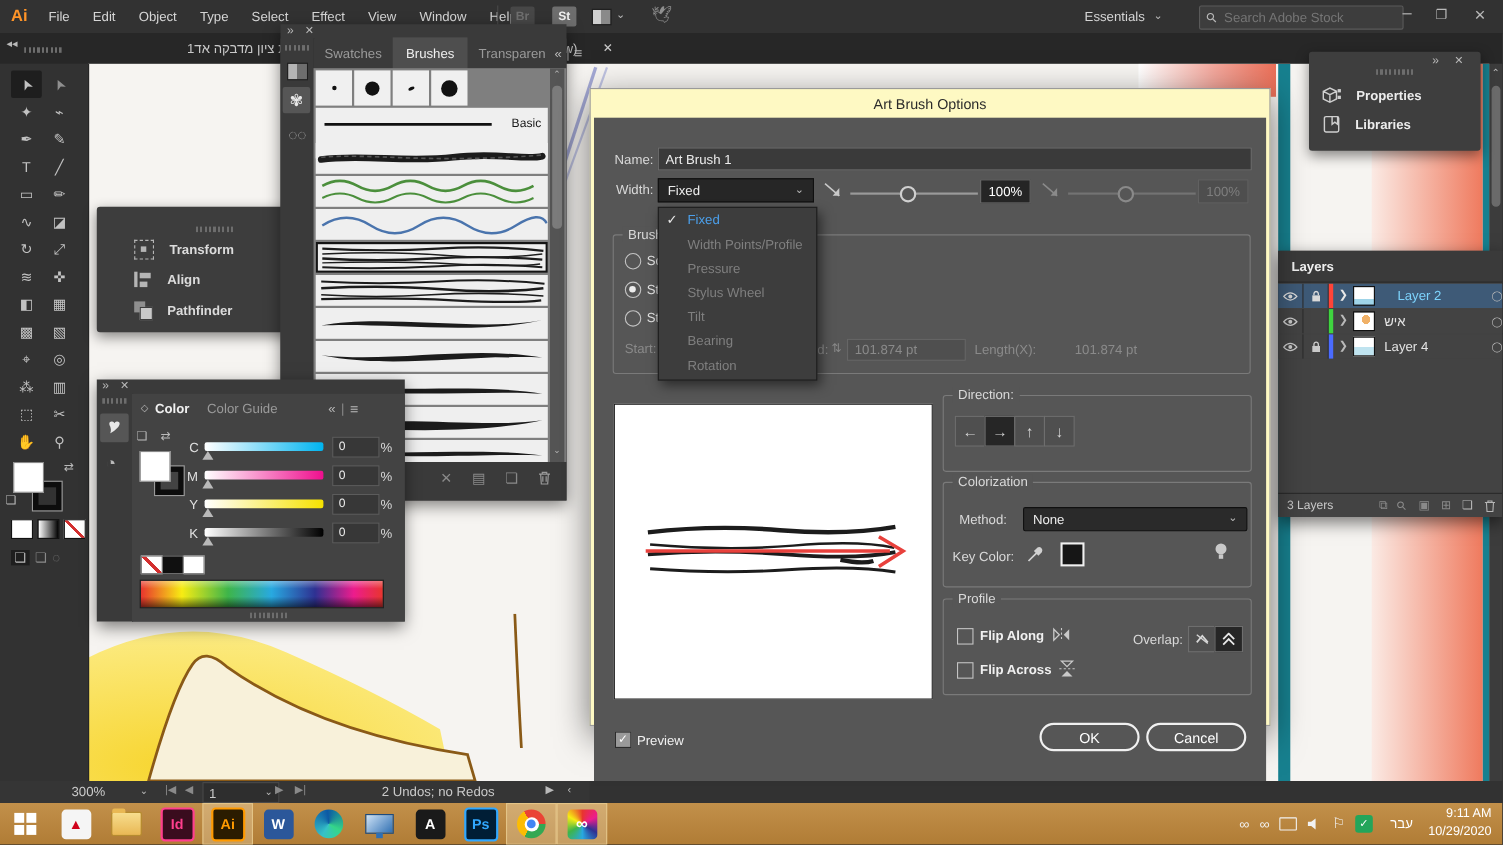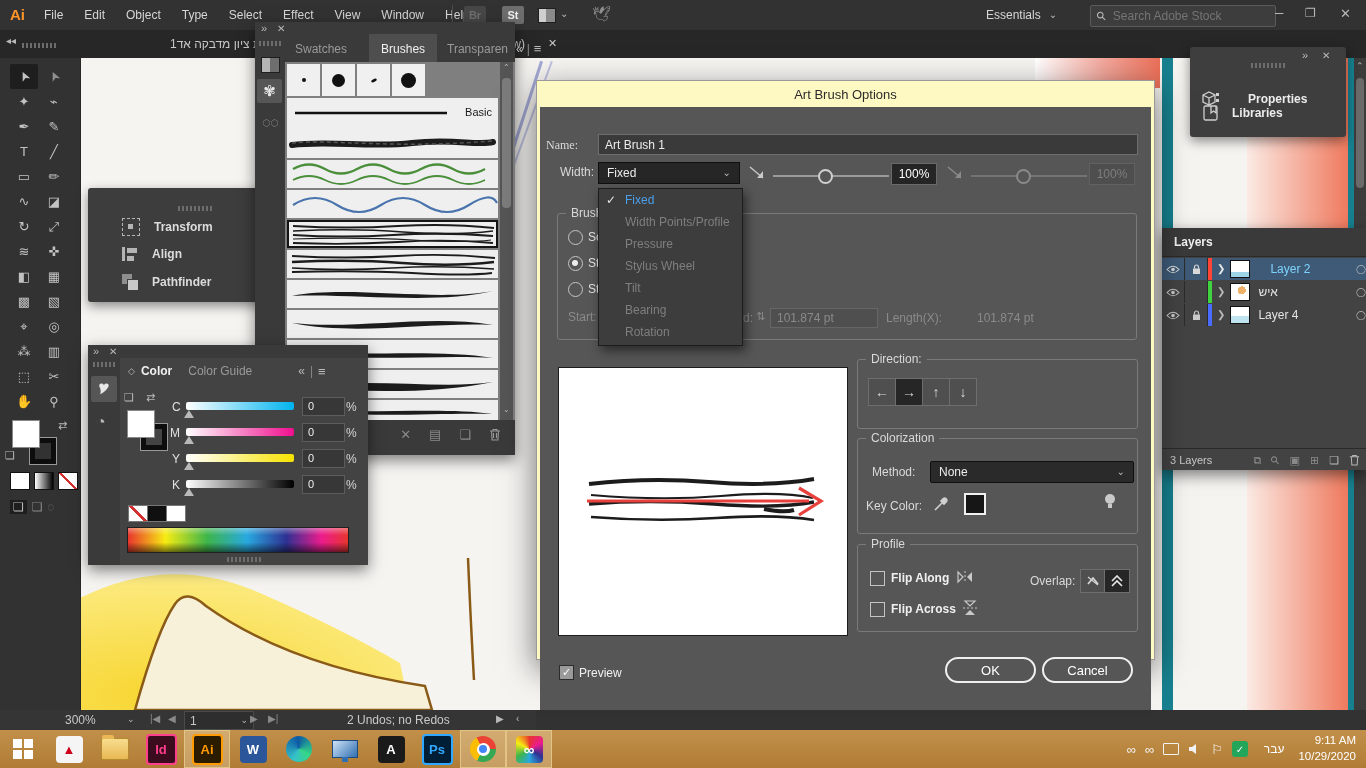--- a/index.html
+++ b/index.html
@@ -225,21 +225,21 @@
     <div class="abs" style="left:0;top:13px;width:30px;height:420px;background:#3a3a3a;border-right:1px solid #2c2c2c;">
       <div class="grip" style="margin:6px auto 0;width:22px;"></div>
       <div class="abs" style="left:6px;top:22px;width:17px;height:14px;background:linear-gradient(90deg,#b5b5b5 0 8px,#6e6e6e 8px),linear-gradient(#b5b5b5,#b5b5b5);border:1px solid #1f1f1f;"></div>
       <div class="abs f" style="left:2px;top:44px;width:25px;height:24px;background:#565656;border-radius:2px;justify-content:center;color:#e8e8e8;font-size:15px;">✾</div>
       <span class="abs ico" style="left:7px;top:80px;font-size:14px;">◌◌</span>
     </div>
 
     <div class="abs" style="left:30px;top:13px;width:230px;height:420px;background:#3a3a3a;">
       <div class="abs f" style="left:0;top:0;width:230px;height:27px;">
         <span class="btab" style="margin-left:10px;">Swatches</span>
-        <div class="f" style="background:#4e4e4e;height:27px;padding:1px 12px;margin-left:22px;">
+        <div class="f" style="background:#4e4e4e;height:27px;padding:1px 12px;margin-left:10px;">
             <span class="btab on">Brushes</span>
           </div>
         <span class="btab" style="margin-left:10px;">Transparen</span>
         <span class="ico" style="margin-left:8px;font-size:12px;">«</span>
         <span class="dim" style="margin:0 4px;">|</span>
         <span class="ico" style="font-size:13px;">≡</span>
       </div>
 
       <div class="abs" style="left:0;top:27px;width:230px;height:358px;background:#7f7f7f;overflow:hidden;">
 
@@ -402,21 +402,21 @@
 
       <div class="abs" style="left:7px;top:169px;width:220px;height:24px;border:1px solid #1f1f1f;background:linear-gradient(180deg,rgba(255,255,255,.35),rgba(255,255,255,0) 30%,rgba(0,0,0,0) 60%,rgba(0,0,0,.55)),linear-gradient(90deg,#e8352e,#f7ec13 17%,#3eb54a 36%,#28a9e0 54%,#2e3192 72%,#ec1c8d 88%,#e8352e);"></div>
       <div class="grip" style="margin:0 auto;position:absolute;left:107px;top:199px;"></div>
     </div>
   </div>
 
   <div class="abs panel" style="left:1190px;top:47px;width:156px;height:90px;border-radius:3px;background:#3e3e3e;">
     <span class="abs ico" style="left:112px;top:3px;font-size:11px;">»</span>
     <span class="abs ico" style="left:132px;top:4px;font-size:10px;">✕</span>
     <div class="abs grip" style="left:61px;top:16px;"></div>
-    <div class="abs f" style="left:10px;top:42px;gap:28px;">
+    <div class="abs f" style="left:10px;top:30px;gap:13px;">
       <svg width="20" height="20" viewBox="0 0 20 20">
           <path d="M3 6l6-3 6 3v7l-6 3-6-3z M3 6l6 3 6-3 M9 9v7" stroke="#cfcfcf" stroke-width="1.3" fill="none"></path>
           <rect x="16" y="4" width="3" height="3" fill="#cfcfcf"></rect>
           <rect x="16" y="10" width="3" height="3" fill="#cfcfcf"></rect>
         </svg>
       <span style="font-weight:bold;color:#ececec;">Properties</span>
     </div>
     <div class="abs f" style="left:10px;top:56px;gap:12px;">
       <svg width="20" height="20" viewBox="0 0 20 20">
           <rect x="4" y="3" width="13" height="14" rx="1.5" stroke="#cfcfcf" stroke-width="1.3" fill="none"></rect>
@@ -500,21 +500,21 @@
       </div>
     </div>
   </div>
 
   <div class="abs" style="left:536px;top:80px;width:619px;height:580px;background:#fef9c3;box-shadow:0 10px 30px rgba(0,0,0,.55);border:1px solid #9a9a9a;box-sizing:border-box;">
     <div class="abs f" style="left:0;top:0;width:617px;height:26px;justify-content:center;">
       <span style="color:#2b2b2b;font-size:13px;">Art Brush Options</span>
     </div>
     <div class="abs" style="left:3px;top:26px;width:611px;height:603px;background:#565656;">
 
-      <span class="abs" style="left:6px;top:31px;width:48px;color:#d9d9d9;font-family:Liberation Serif, serif;">Name:</span>
+      <span class="abs" style="left:6px;top:31px;width:48px;text-align:right;color:#d9d9d9;">Name:</span>
       <input class="abs dlg-input" style="left: 58px; top: 27px; width: 526px; height: 19px; padding: 0px 6px;" value="Art Brush 1">
 
       <span class="abs" style="left:6px;top:58px;width:48px;text-align:right;color:#d9d9d9;">Width:</span>
       <div class="dlg-select" style="left:58px;top:55px;width:124px;height:20px;">
         <span>Fixed</span>
         <span class="ico" style="font-size:10px;">⌄</span>
       </div>
       <svg class="abs" style="left:209px;top:59px;" width="16" height="14" viewBox="0 0 16 14">
           <path d="M1 1 L14 12" stroke="#c9c9c9" stroke-width="1.4"></path>
           <path d="M8 12 L14 12 L14 5 Z" fill="#c9c9c9"></path>

